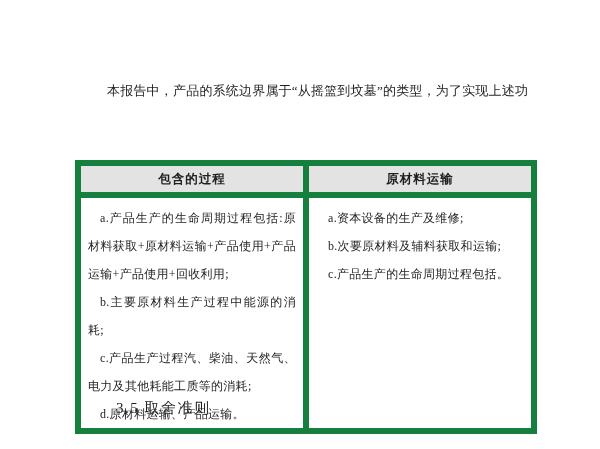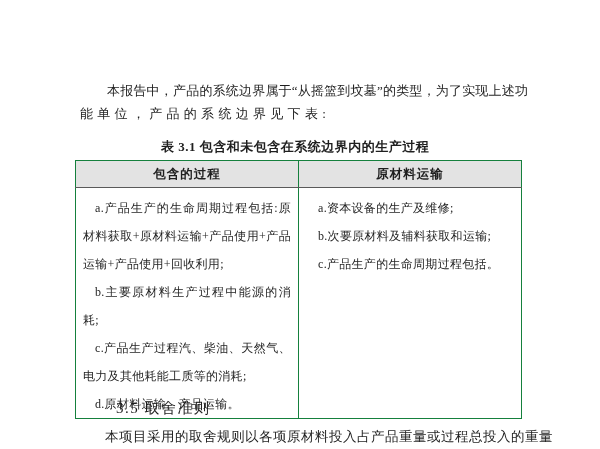--- a/index.html
+++ b/index.html
@@ -50,21 +50,21 @@
   
   .lca-table {
     position: absolute;
     left: 75px;
     top: 160px;
     width: 440px;
     border-collapse: collapse;
     table-layout: fixed;
   }
   .lca-table th, .lca-table td {
-    border: 1px solid #15803d;
+    border: 6px solid #15803d;
     width: 220px;
   }
   .lca-table th {
     height: 24px;
     background: #e3e3e3;
     font-weight: bold;
     font-size: 12.5px;
     letter-spacing: 1px;
     text-align: center;
     vertical-align: middle;
@@ -105,23 +105,21 @@
     white-space: nowrap;
   }
 </style>
 </head>
 <body>
 
 <div class="page">
 
   <div class="intro-line1">本报告中，产品的系统边界属于“从摇篮到坟墓”的类型，为了实现上述功</div>
 
-  <div class="intro-line2">能单位，产品的系统边界见下表:</div>
 
-  <div class="table-title">表 3.1 包含和未包含在系统边界内的生产过程</div>
 
   <table class="lca-table">
     <thead>
       <tr>
         <th>包含的过程</th>
         <th>原材料运输</th>
       </tr>
     </thead>
     <tbody>
       <tr>
@@ -135,15 +133,14 @@
           <p class="cell-item">a.资本设备的生产及维修;</p>
           <p class="cell-item">b.次要原材料及辅料获取和运输;</p>
           <p class="cell-item">c.产品生产的生命周期过程包括。</p>
         </td>
       </tr>
     </tbody>
   </table>
 
   <div class="section-heading">3.5 取舍准则</div>
 
-  <div class="closing-paragraph">本项目采用的取舍规则以各项原材料投入占产品重量或过程总投入的重量</div>
 
 </div>
 
 </body></html>

